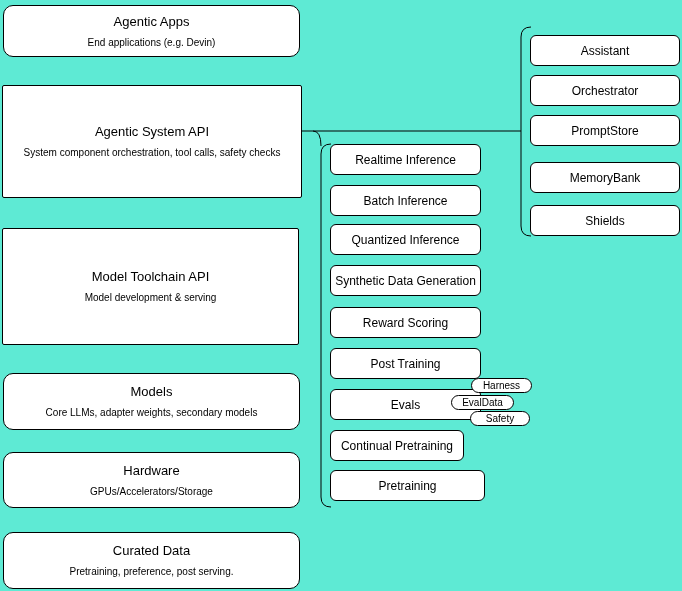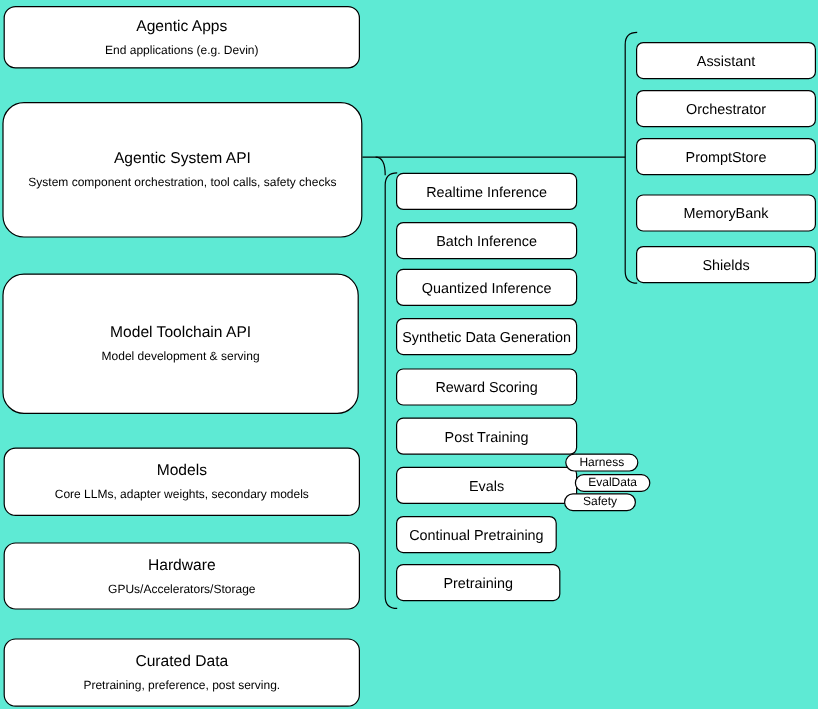--- a/index.html
+++ b/index.html
@@ -26,21 +26,21 @@
     background: #fff;
     border: 1px solid #000;
     display: flex;
     flex-direction: column;
     align-items: center;
     justify-content: center;
     text-align: center;
     z-index: 1;
   }
   .rad-med { border-radius: 10px; }
-  .rad-big { border-radius: 18px; }
+  .rad-big { border-radius: 2px; }
   .box .title { font-size: 13px; line-height: 15px; }
   .box .subtitle { font-size: 10px; line-height: 12px; margin-top: 8px; padding: 0 12px; }
   .node {
     position: absolute;
     background: #fff;
     border: 1px solid #000;
     border-radius: 6px;
     display: flex;
     align-items: center;
     justify-content: center;
@@ -109,24 +109,24 @@
   </div>
 
   <div class="node" style="left:330px; top:144px; width:151px;">Realtime Inference</div>
   <div class="node" style="left:330px; top:185px; width:151px;">Batch Inference</div>
   <div class="node" style="left:330px; top:224px; width:151px;">Quantized Inference</div>
   <div class="node" style="left:330px; top:265px; width:151px;">Synthetic Data Generation</div>
   <div class="node" style="left:330px; top:307px; width:151px;">Reward Scoring</div>
   <div class="node" style="left:330px; top:348px; width:151px;">Post Training</div>
   <div class="node" style="left:330px; top:389px; width:151px;">Evals</div>
   <div class="node" style="left:330px; top:430px; width:134px;">Continual Pretraining</div>
-  <div class="node" style="left:330px; top:470px; width:137px;">Pretraining</div>
+  <div class="node" style="left:330px; top:470px; width:155px;">Pretraining</div>
 
   <div class="pill" style="left:471px; top:378px; width:61px;">Harness</div>
-  <div class="pill" style="left:479px; top:395px; width:63px;">EvalData</div>
+  <div class="pill" style="left:451px; top:395px; width:63px;">EvalData</div>
   <div class="pill" style="left:470px; top:411px; width:60px;">Safety</div>
 
   <div class="node" style="left:530px; top:35px; width:150px;">Assistant</div>
   <div class="node" style="left:530px; top:75px; width:150px;">Orchestrator</div>
   <div class="node" style="left:530px; top:115px; width:150px;">PromptStore</div>
   <div class="node" style="left:530px; top:162px; width:150px;">MemoryBank</div>
   <div class="node" style="left:530px; top:205px; width:150px;">Shields</div>
 
 </div>
 

